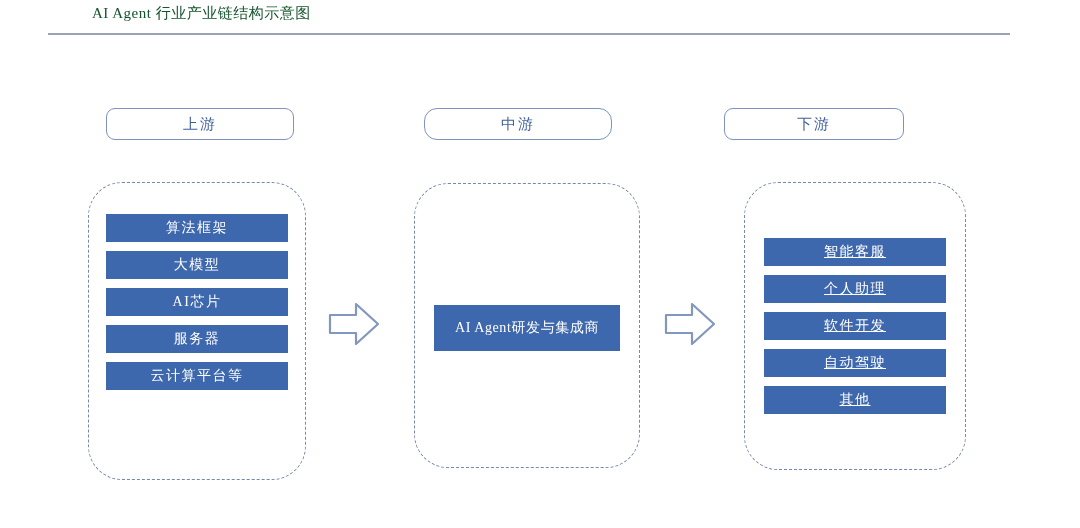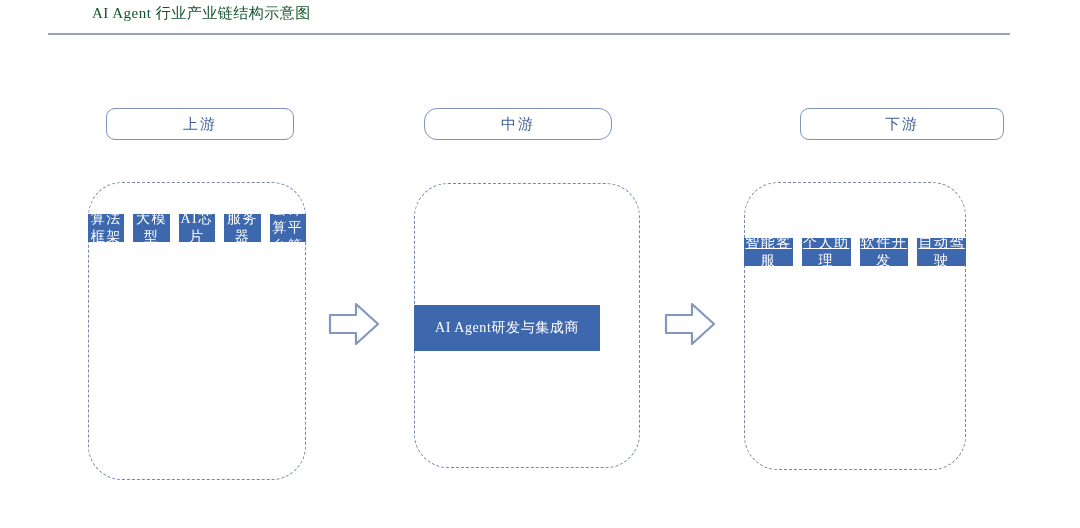--- a/index.html
+++ b/index.html
@@ -63,21 +63,21 @@
     border-radius: 34px;
     background: transparent;
     box-sizing: border-box;
   }
 
   .item-list {
     position: absolute;
     left: 0;
     right: 0;
     display: flex;
-    flex-direction: row;
+    flex-direction: column;
     align-items: center;
   }
 
   .item-bar {
     background: #3e68ad;
     color: #ffffff;
     font-size: 14px;
     letter-spacing: 1.5px;
     display: flex;
     align-items: center;
@@ -92,21 +92,21 @@
   #stage-upstream .item-list    { left: 88px;   top: 214px; width: 218px; gap: 9px; }
   #stage-upstream .item-bar     { width: 182px; height: 28px; }
 
   
   #stage-midstream .stage-header { left: 424px; top: 108px; width: 188px; height: 32px; border-radius: 13px; }
   #stage-midstream .stage-body   { left: 414px; top: 183px; width: 226px; height: 285px; }
   #stage-midstream .item-list    { left: 414px; top: 305px; width: 226px; gap: 9px; }
   #stage-midstream .item-bar     { width: 186px; height: 46px; letter-spacing: 0.6px; }
 
   
-  #stage-downstream .stage-header { left: 800px; top: 108px; width: 204px; height: 32px; text-align: right; }
+  #stage-downstream .stage-header { left: 724px; top: 108px; width: 180px; height: 32px; text-align: right; }
   #stage-downstream .stage-body   { left: 744px; top: 182px; width: 222px; height: 288px; }
   #stage-downstream .item-list    { left: 744px; top: 238px; width: 222px; gap: 9px; }
   #stage-downstream .item-bar     { width: 182px; height: 28px; text-decoration: underline; }
 
   
   .arrow {
     position: absolute;
     width: 56px;
     height: 50px;
   }
@@ -152,14 +152,15 @@
 </div>
 
 <div class="stage" id="stage-downstream">
   <div class="stage-header">下游</div>
   <div class="stage-body"></div>
   <div class="item-list">
     <div class="item-bar">智能客服</div>
     <div class="item-bar">个人助理</div>
     <div class="item-bar">软件开发</div>
     <div class="item-bar">自动驾驶</div>
+    <div class="item-bar">其他</div>
   </div>
 </div>
 
 </body></html>

